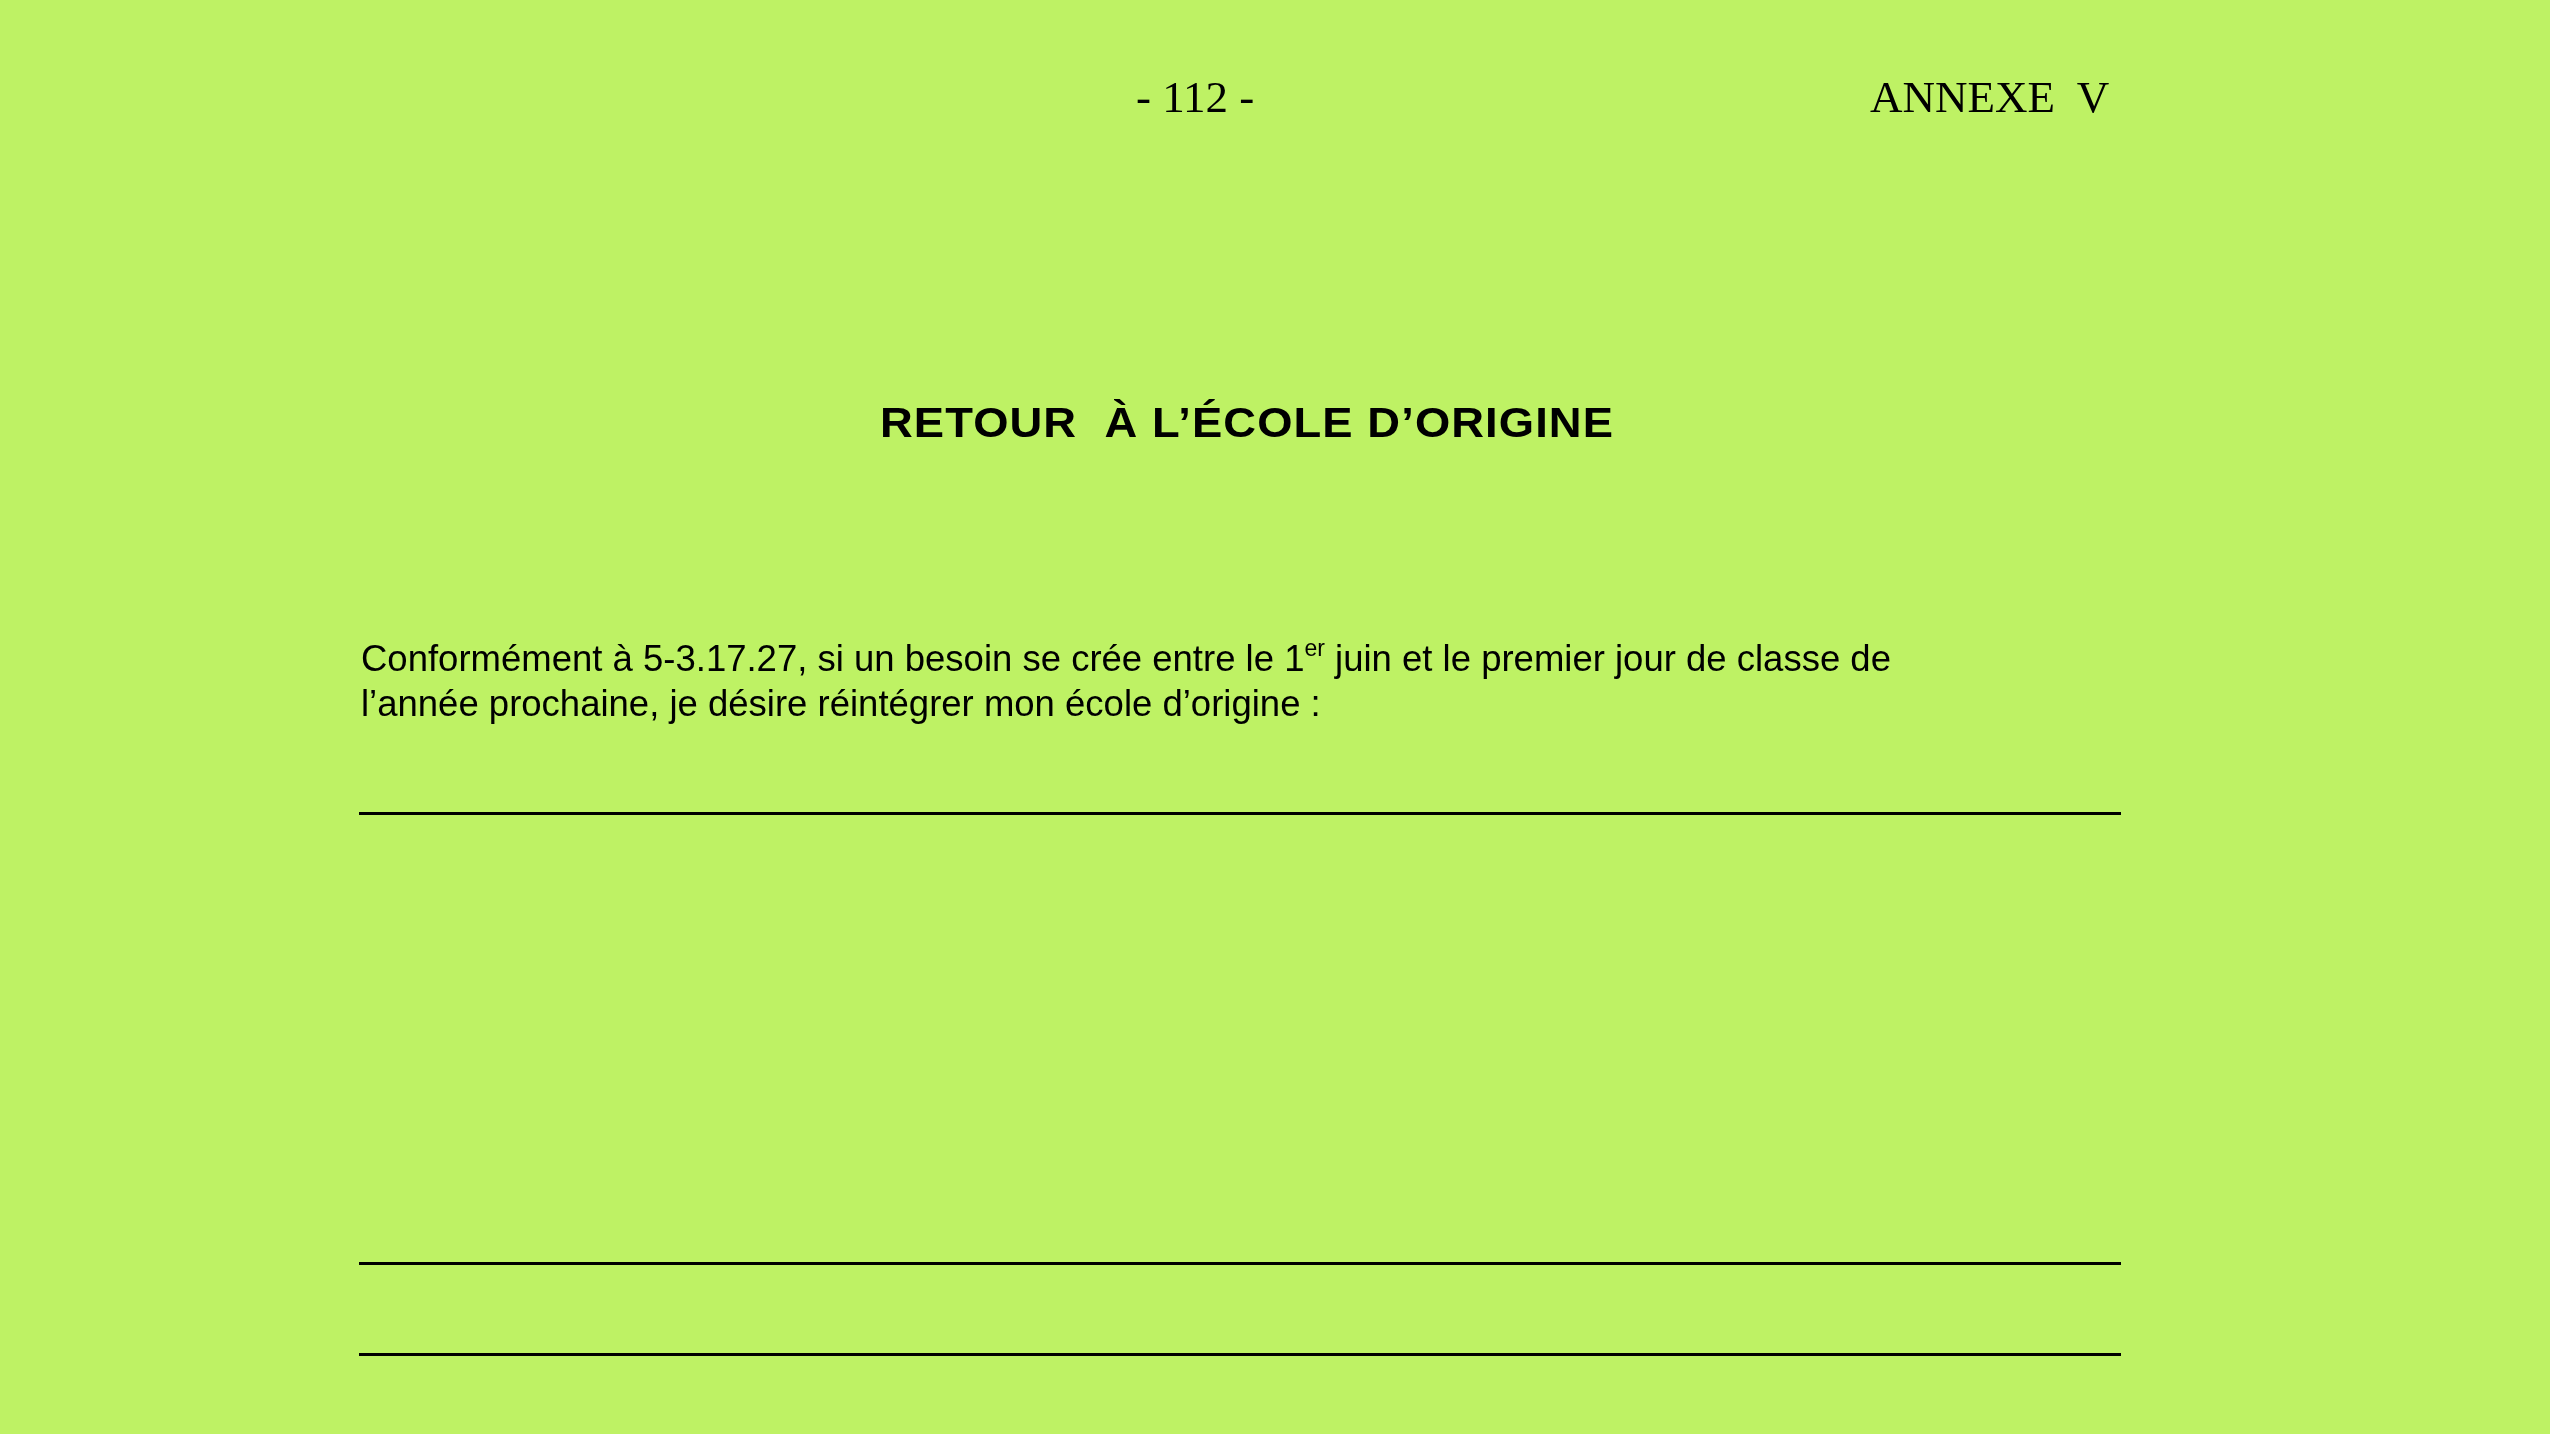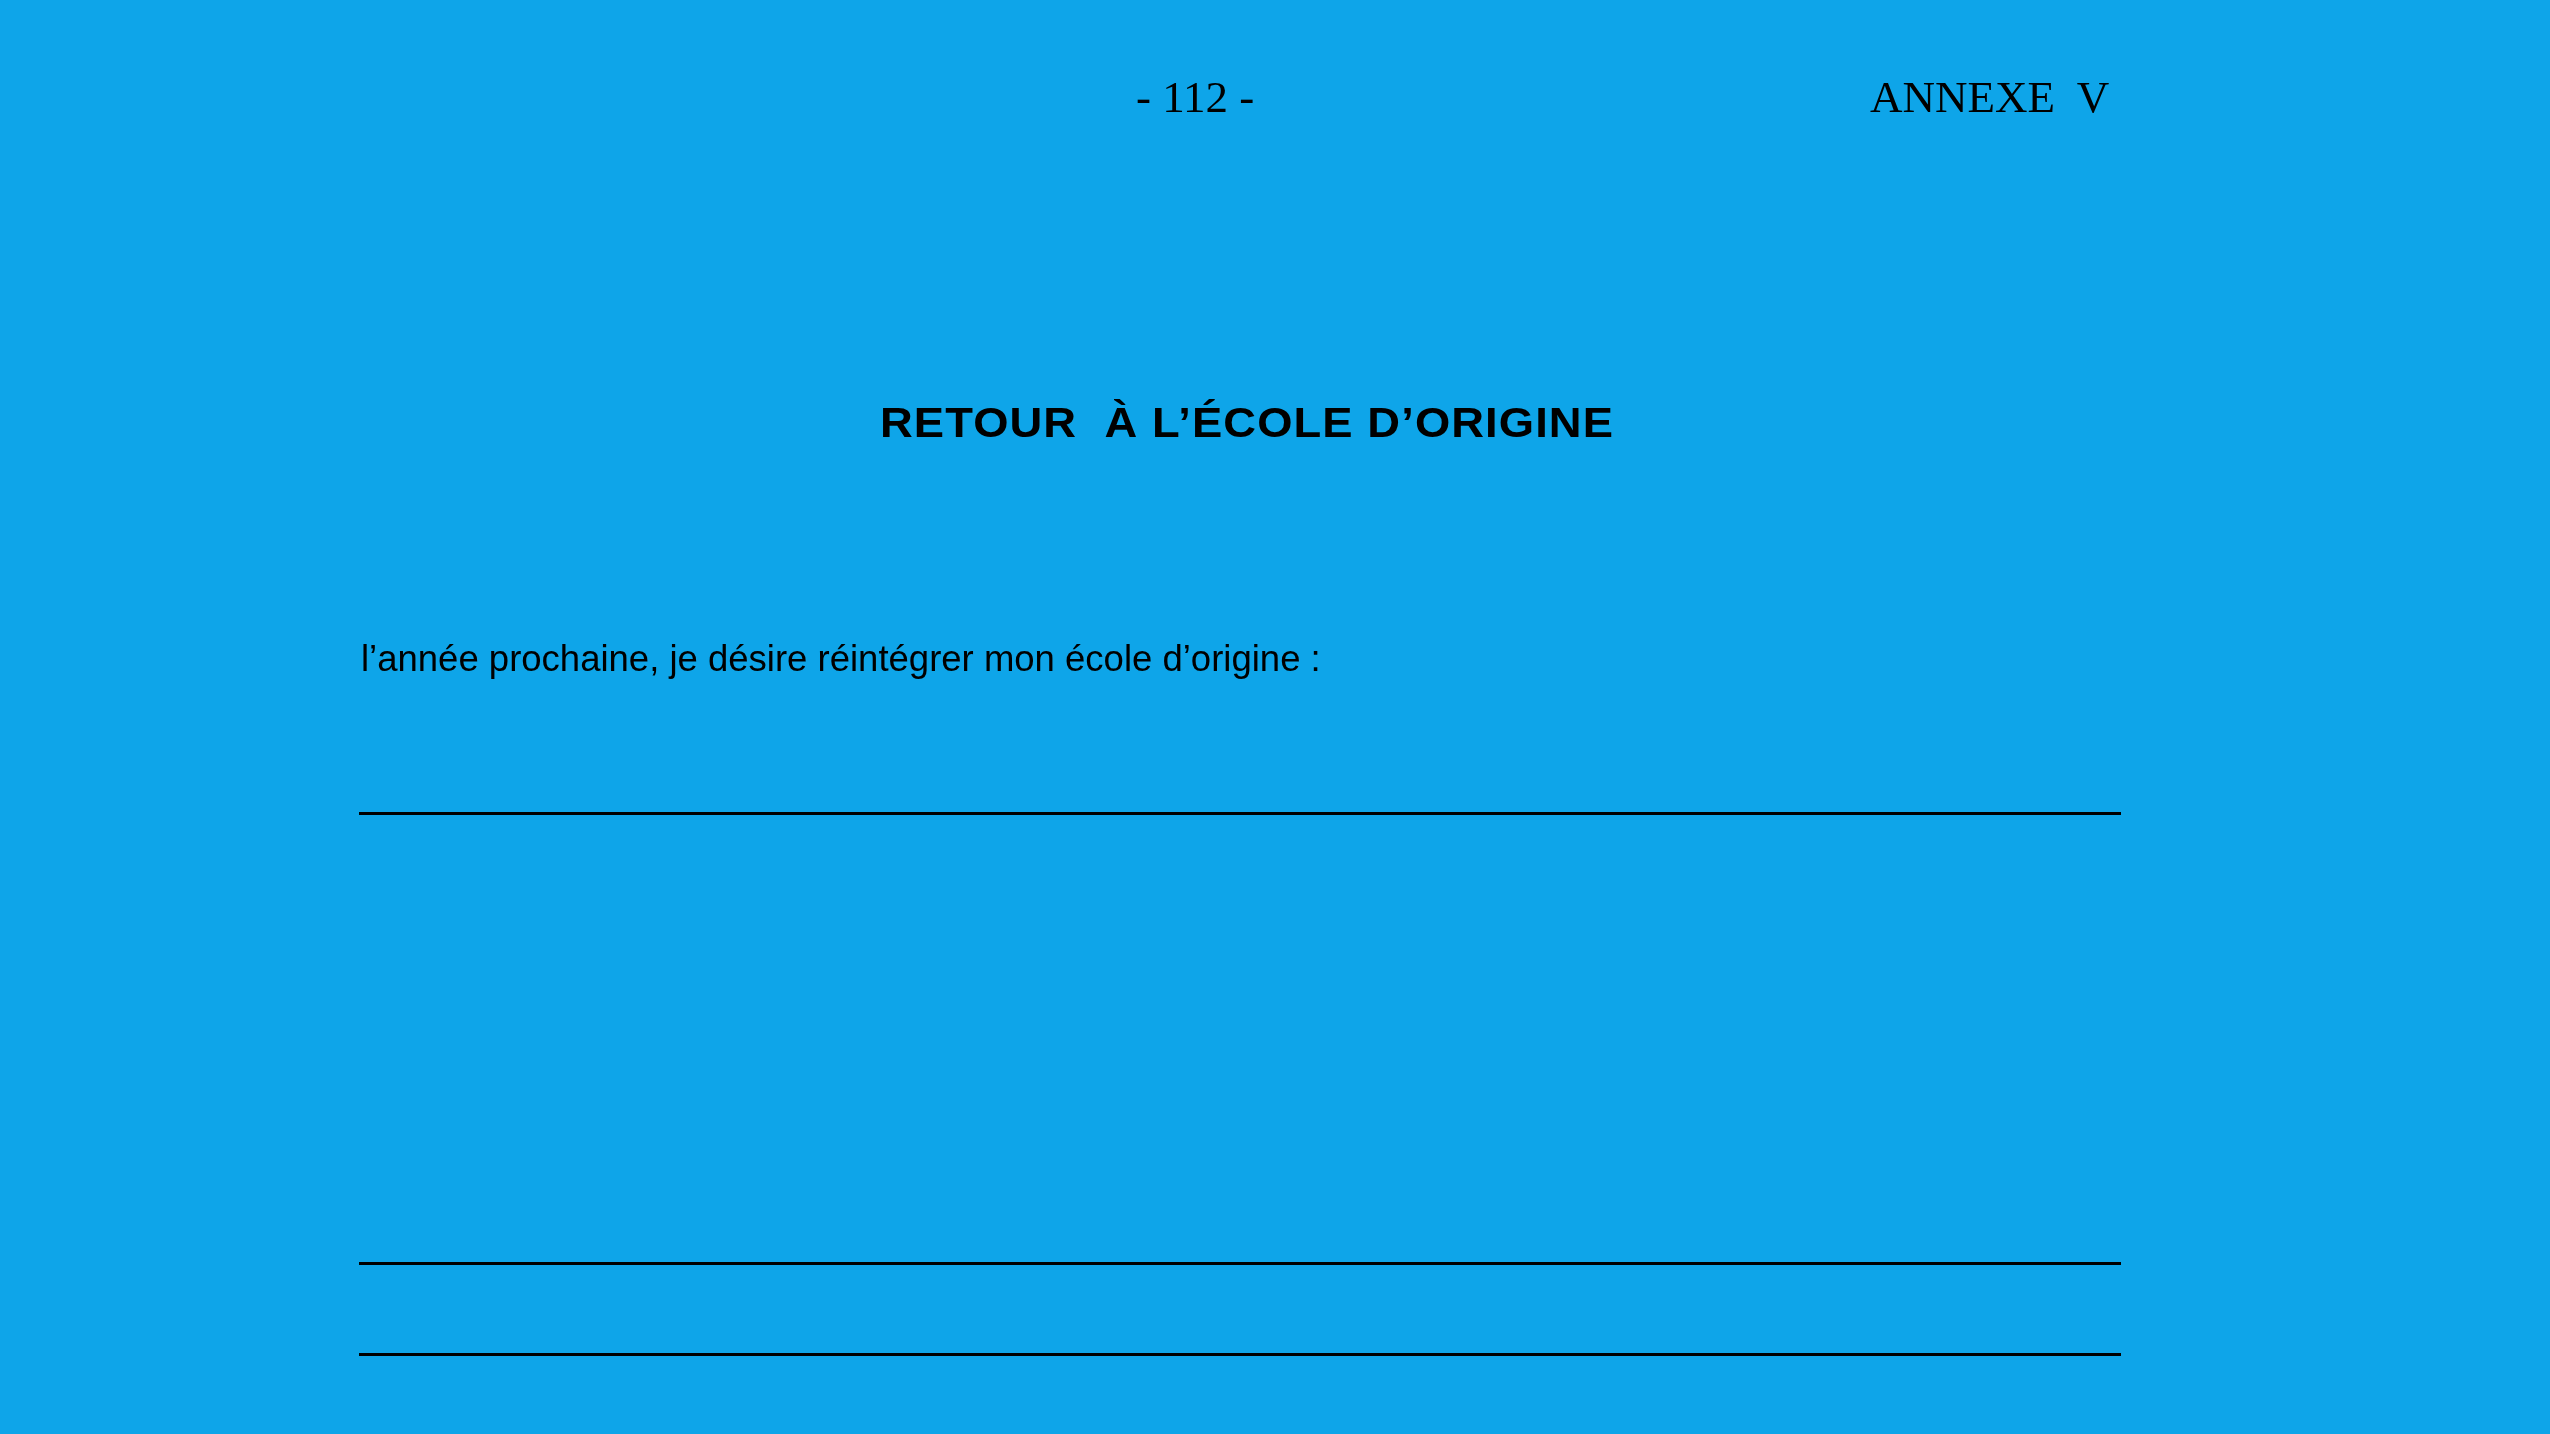--- a/index.html
+++ b/index.html
@@ -12,21 +12,21 @@
       height: 1434px;
       position: relative;
       overflow: hidden;
       color: #000000;
     }
     .page {
       position: absolute;
       left: 0; top: 0;
       width: 2550px;
       height: 1434px;
-      background: #0ea5e9;
+      background: #bef264;
     }
     .header-page-number {
       position: absolute;
       left: 1136px;
       top: 72px;
       font-family: "Liberation Serif", serif;
       font-size: 45px;
       line-height: 50px;
       white-space: pre;
     }
@@ -92,20 +92,21 @@
 <body>
 
 <div class="page">
 
   <div class="header-page-number">- 112 -</div>
   <div class="header-annex">ANNEXE  V</div>
 
   <div class="title">RETOUR  À L’ÉCOLE D’ORIGINE</div>
 
   <div class="paragraph para-1">
+    <span class="para-line"><span>Conformément à 5-3.17.27, si un besoin se crée entre le 1</span><sup class="ordinal">er</sup><span> juin et le premier jour de classe de</span></span>
     <span class="para-line">l’année prochaine, je désire réintégrer mon école d’origine :</span>
   </div>
 
   <div class="fill-line fill-line-1"></div>
 
 
   <div class="fill-line fill-line-2"></div>
   <div class="fill-line fill-line-3"></div>
 
 </div>

